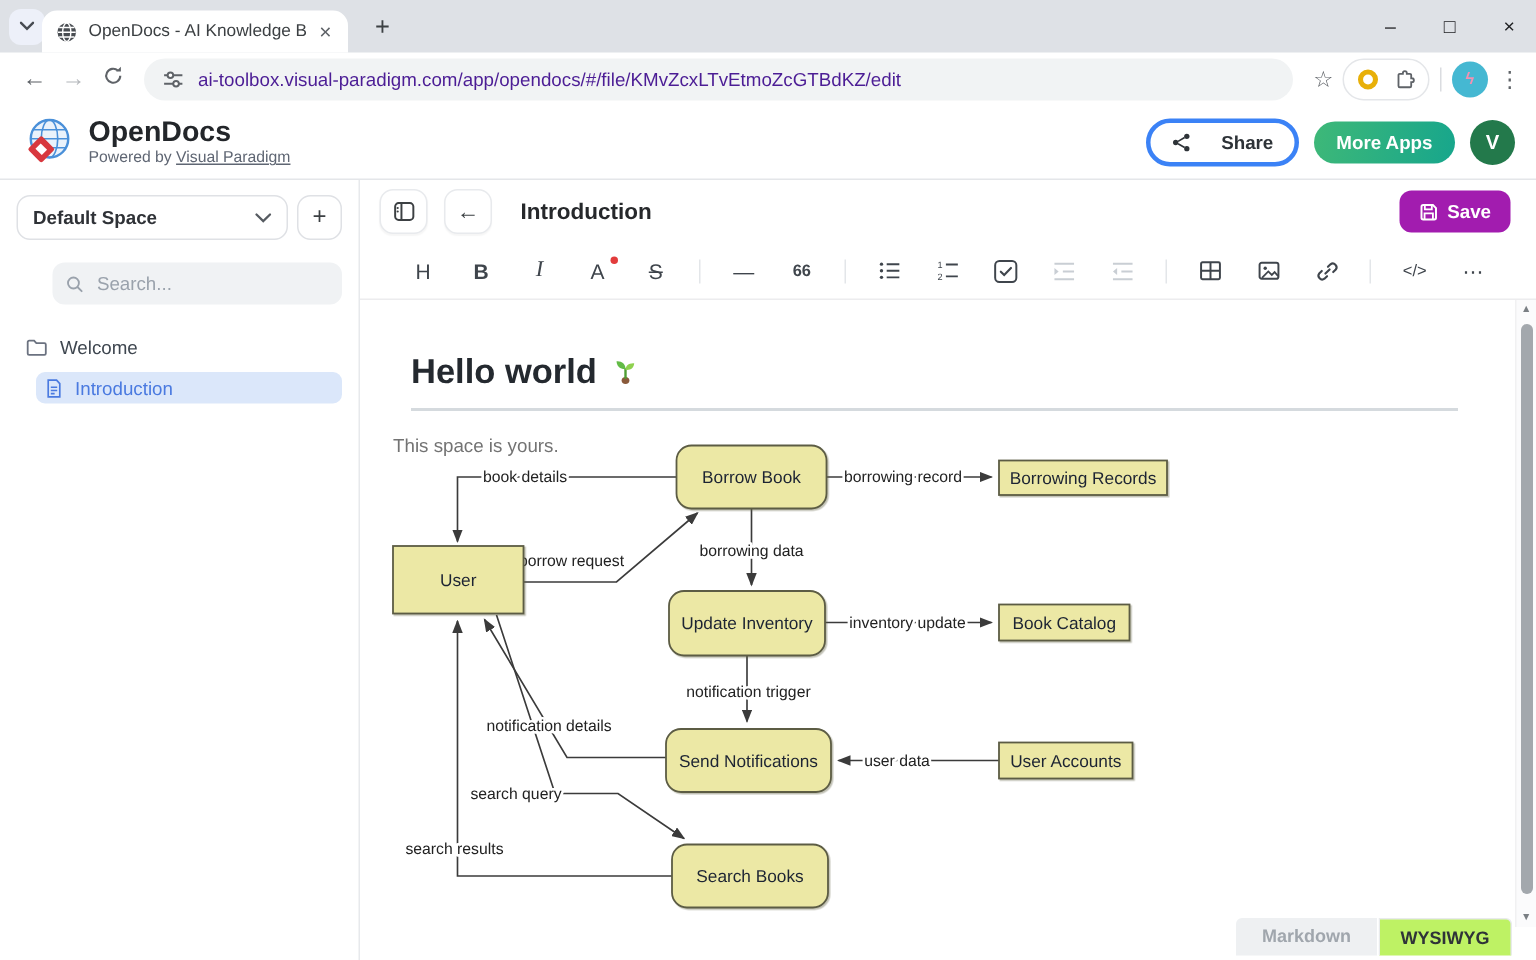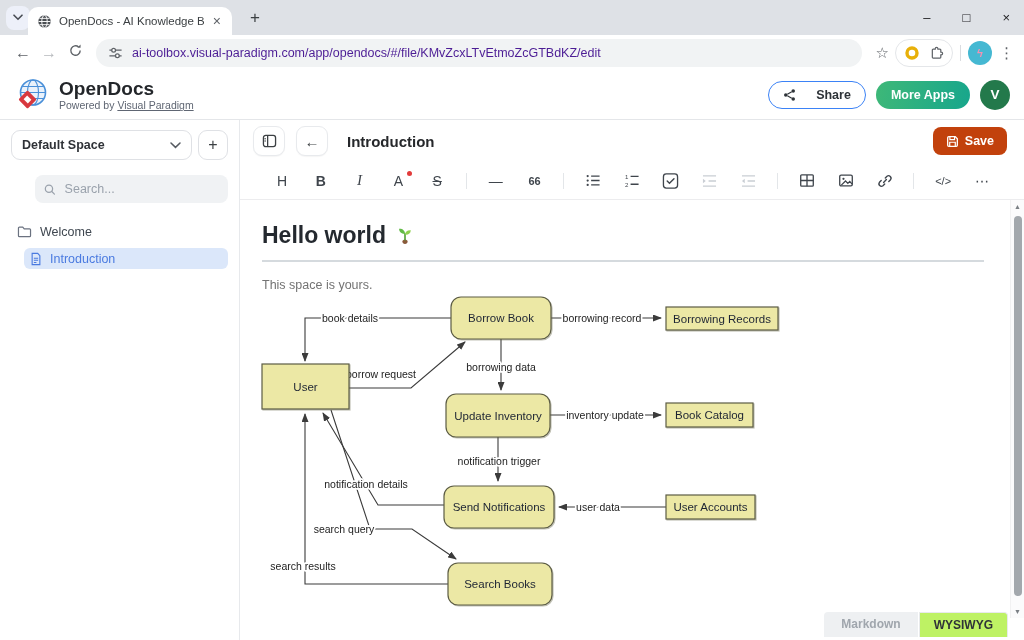--- a/index.html
+++ b/index.html
@@ -32,21 +32,21 @@
     display:flex; align-items:center; justify-content:center; color:#f491b2; font-size:11px; font-weight:bold; }
   .kebab { font-size:15px; color:#5f6368; margin-left:7px; }
 
   
   .app-header { height:50px; border-bottom:1px solid #e4e6e9; display:flex; align-items:center; padding:0 14px; }
   .brand-text { margin-left:9px; }
   .brand-name { font-size:19px; font-weight:bold; color:#23262a; line-height:1.15; }
   .powered { font-size:10.5px; color:#5f6673; }
   .powered a { color:#5f6673; }
   .hdr-right { margin-left:auto; display:flex; align-items:center; gap:10px; }
-  .share-btn { display:flex; align-items:center; gap:20px; border:1px solid #3b82f6; border-radius:16px;
+  .share-btn { display:flex; align-items:center; gap:20px; border:3px solid #3b82f6; border-radius:16px;
     padding:6px 14px; font-size:12.5px; font-weight:bold; color:#2e3338; background:#fff; }
   .more-apps { border:none; border-radius:16px; padding:7px 15px; font-size:12.5px; font-weight:bold;
     color:#fff; background:linear-gradient(100deg,#3eb878,#17a68c); }
   .v-avatar { width:30px; height:30px; border-radius:50%; background:#23794b; color:#fff;
     display:flex; align-items:center; justify-content:center; font-size:13.5px; font-weight:bold; }
 
   
   .main { display:flex; height:520px; }
   .sidebar { width:240px; border-right:1px solid #e7e9ec; padding:10px 11px 0; flex:none; }
   .space-row { display:flex; gap:6px; }
@@ -65,35 +65,35 @@
     font-size:12.5px; color:#3f4750; border-radius:6px; }
   .tree-row.child { margin-left:13px; }
   .tree-row.selected { background:#dbe7fa; color:#4a7ae0; }
 
   .editor { flex:1; display:flex; flex-direction:column; position:relative; min-width:0; }
   .ed-titlebar { height:42px; display:flex; align-items:center; padding:0 13px; gap:11px; }
   .icon-btn { width:32px; height:30px; border:1px solid #e8eaed; border-radius:9px; background:#fff;
     display:flex; align-items:center; justify-content:center; color:#3c4043; font-size:15px;
     box-shadow:0 1px 1px rgba(0,0,0,0.04); }
   .ed-title { font-size:15px; font-weight:bold; color:#26282b; margin-left:8px; }
-  .save-btn { margin-left:auto; margin-right:4px; background:#c2410c; color:#fff; border:none;
+  .save-btn { margin-left:auto; margin-right:4px; background:#a21caf; color:#fff; border:none;
     border-radius:8px; padding:7px 13px; font-size:12.5px; font-weight:bold;
     display:flex; align-items:center; gap:6px; }
 
   .fmt-toolbar { height:38px; display:flex; align-items:center; padding:0 32px;
     justify-content:space-between; border-bottom:1px solid #ececee; }
   .fmt-btn { min-width:20px; text-align:center; font-size:14px; color:#3f454c; position:relative;
     display:flex; align-items:center; justify-content:center; }
   .fmt-btn.disabled { color:#c9ced4; }
   .fmt-divider { width:1px; height:16px; background:#e3e6e9; }
   .fmt-dot { position:absolute; top:-2px; right:-4px; width:5px; height:5px; border-radius:50%; background:#e23b3b; }
 
   .doc { flex:1; position:relative; background:#fff; overflow:hidden; }
   .doc-inner { padding:22px 40px 0 22px; }
-  .doc-h1 { font-size:23px; font-weight:bold; color:#24292f; margin:0; padding-bottom:11px;
+  .doc-h1 { font-size:23px; font-weight:bold; color:#24292f; margin:12px; padding-bottom:11px;
     border-bottom:2px solid #d5dade; display:flex; align-items:center; gap:8px; }
   .doc-p { font-size:12.5px; color:#737373; margin:16px 0 0; }
   .diagram { position:absolute; left:15px; top:88px; }
 
   .scrollbar { position:absolute; right:0; top:0; bottom:22px; width:14px; background:#fbfbfc;
     border-left:1px solid #f1f1f2; }
   .sb-thumb { position:absolute; left:2.5px; right:2.5px; top:16px; height:380px; background:#a3a8ad; border-radius:5px; }
   .sb-up, .sb-down { position:absolute; left:0; right:0; text-align:center; font-size:7px; color:#7a7f84; }
   .sb-up { top:3px; } .sb-down { bottom:3px; }
 

